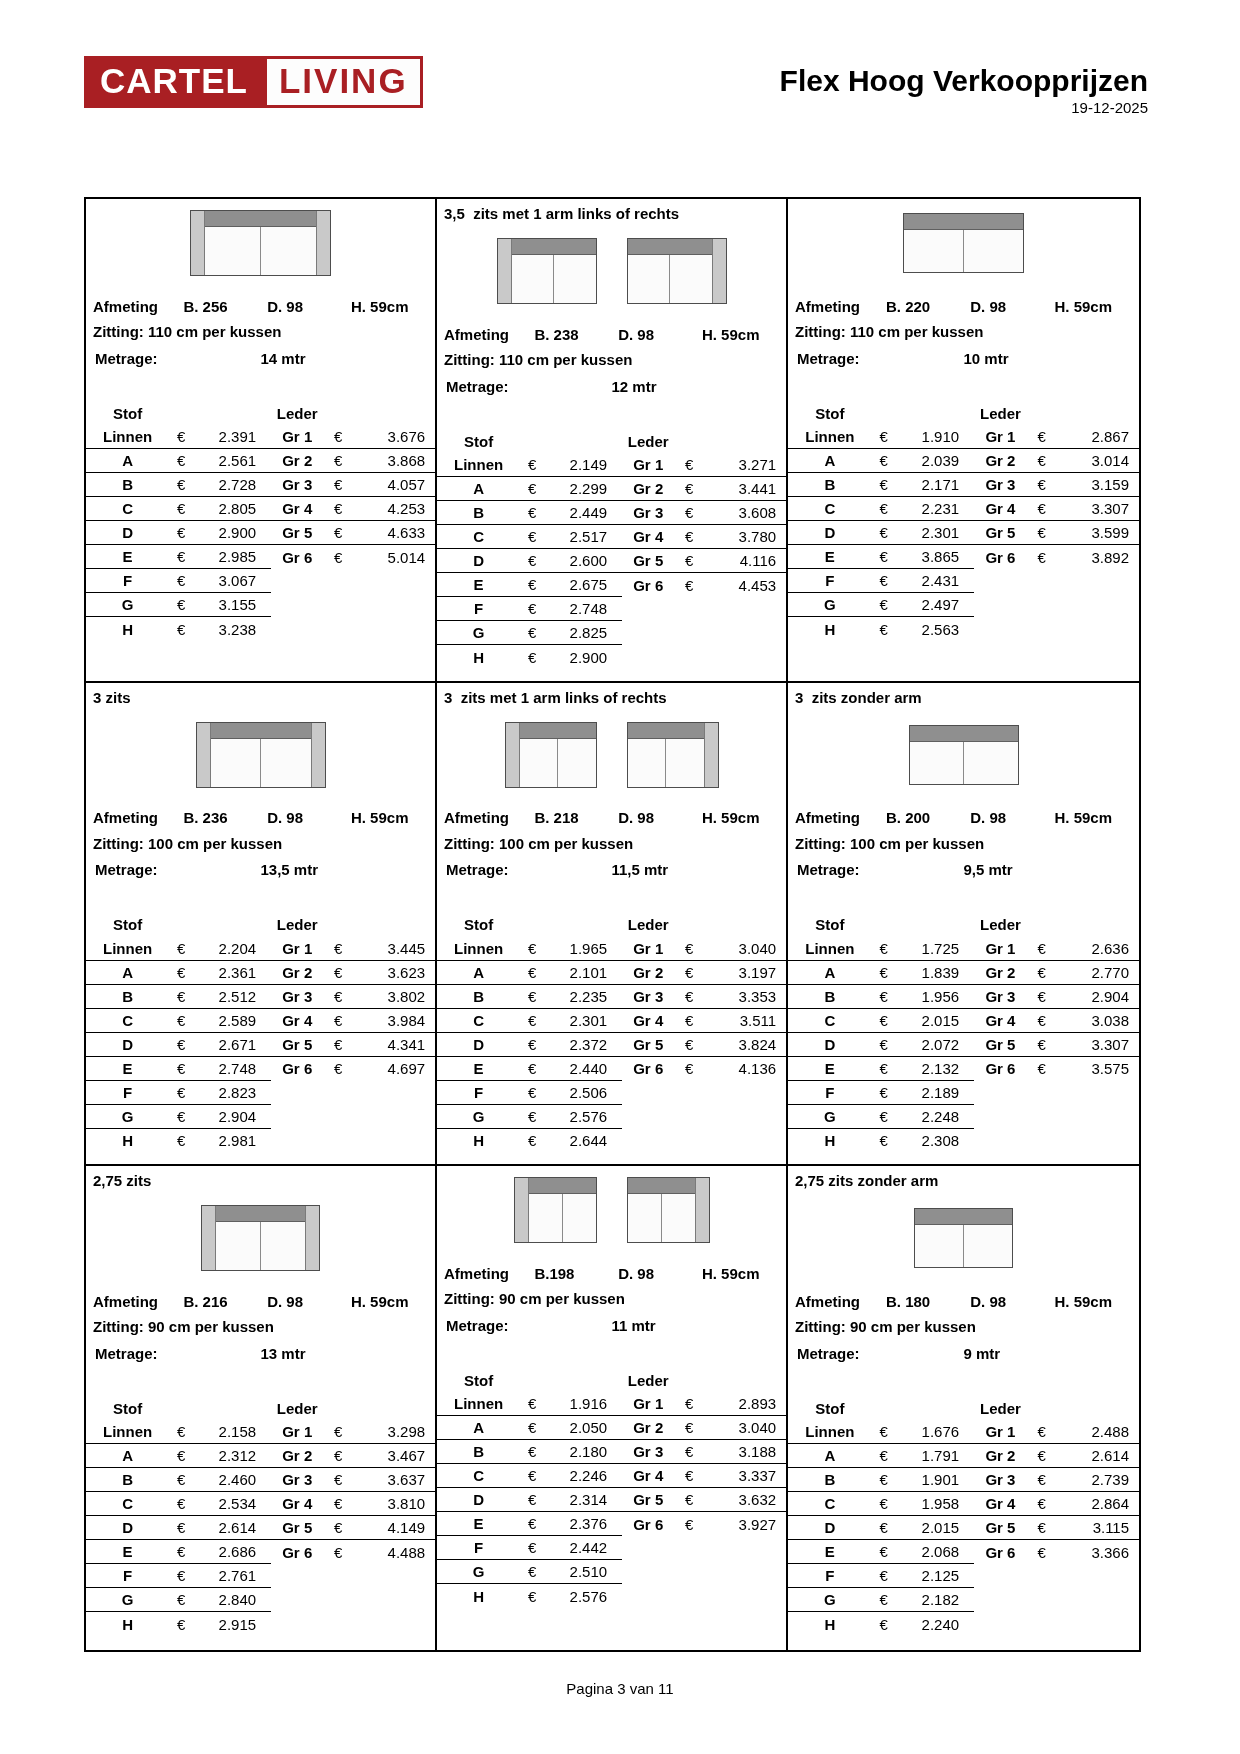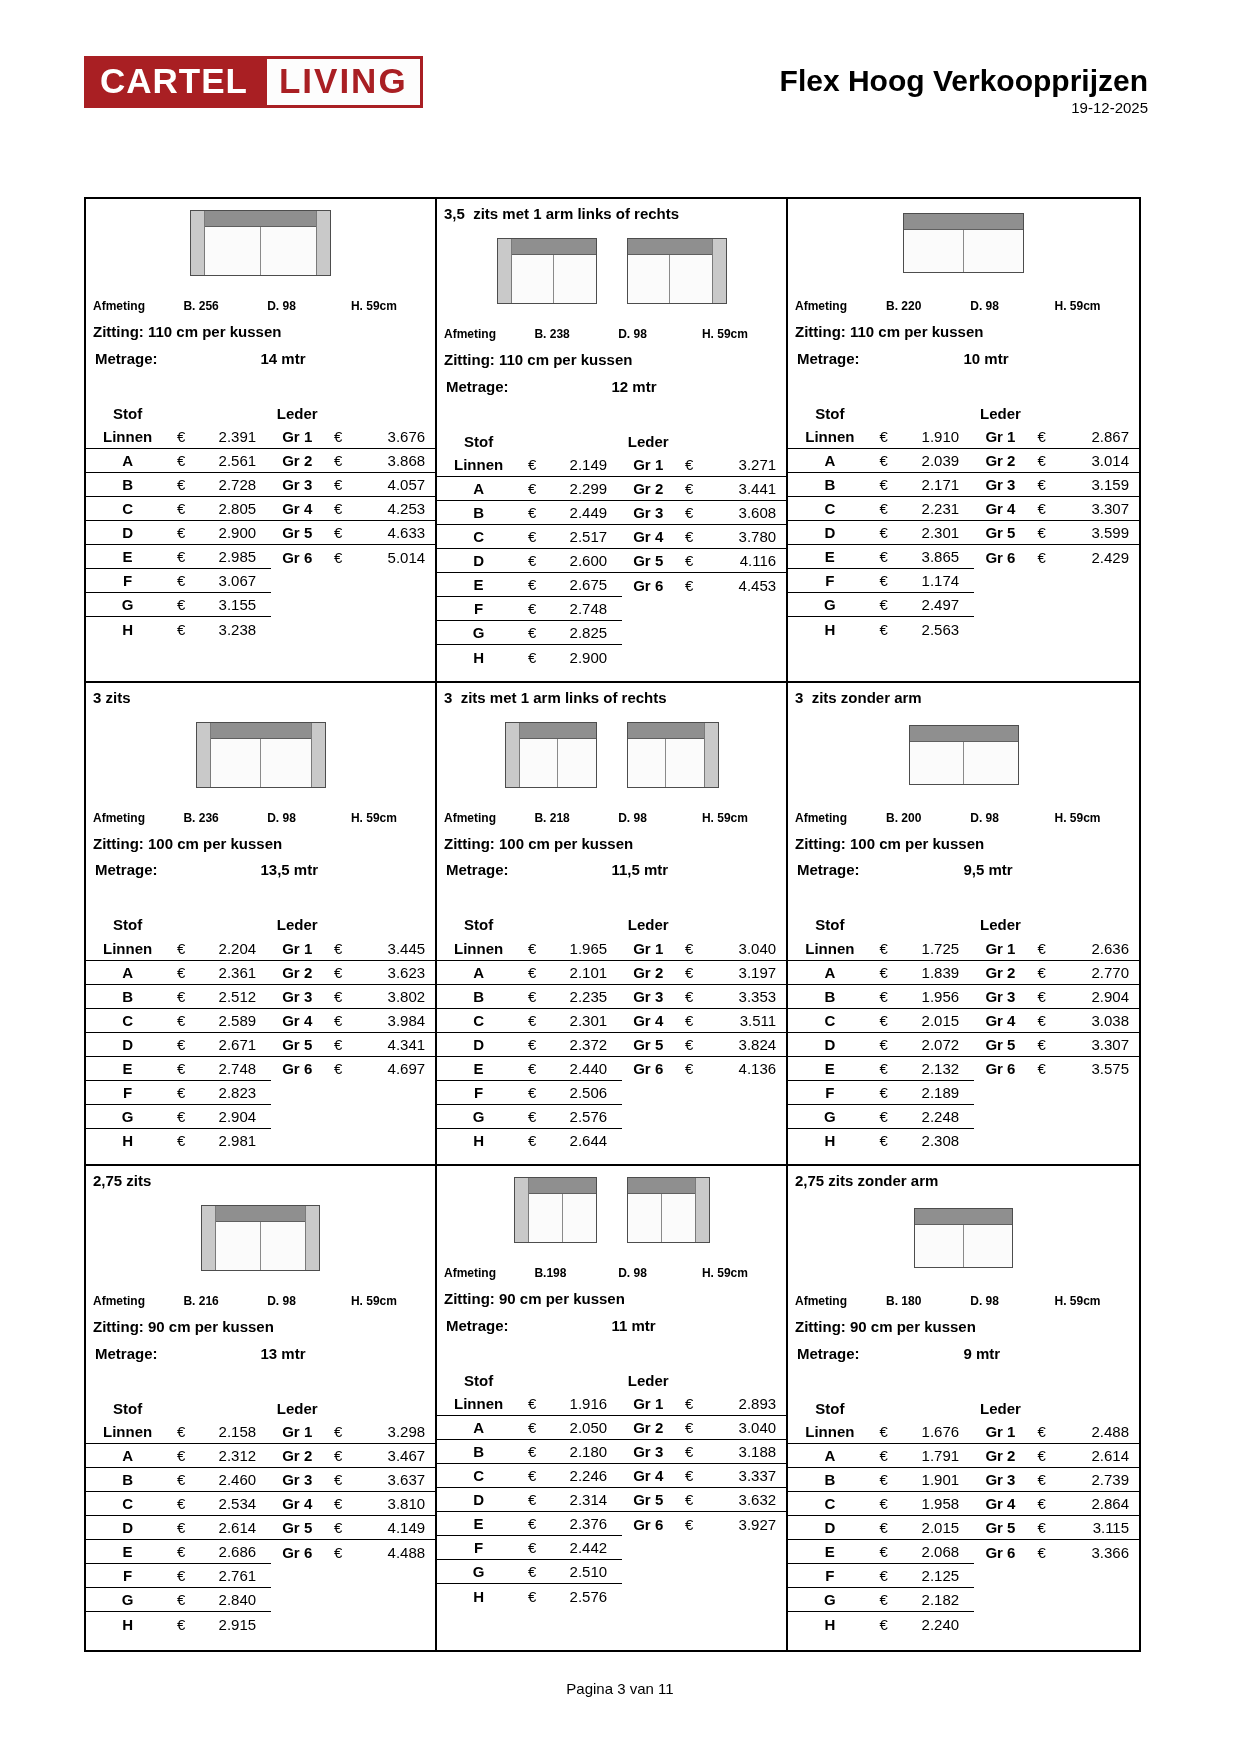--- a/index.html
+++ b/index.html
@@ -42,21 +42,21 @@
   .sofa-noarm{height:60px;}
   .arm{width:14px;background:#c9c9c9;box-sizing:border-box;}
   .arm-l{border-right:1px solid #7a7a7a;}
   .arm-r{border-left:1px solid #7a7a7a;}
   .sofa-body{flex:1;display:flex;flex-direction:column;}
   .back{height:15px;background:#8f8f8f;border-bottom:1px solid #5f5f5f;}
   .seats{flex:1;display:flex;}
   .seat{flex:1;background:#fbfbfb;}
   .seat:first-child{border-right:1px solid #8a8a8a;}
   
-  .dim-line{display:flex;font-size:12px;font-weight:bold;padding:0 7px;height:26px;align-items:center;margin-top:6px;}
+  .dim-line{display:flex;font-size:15px;font-weight:bold;padding:0 7px;height:26px;align-items:center;margin-top:6px;}
   .d-afmeting{width:27%;}.d-b{width:25%;}.d-d{width:25%;}.d-h{width:23%;}
   .zitting{font-size:15px;font-weight:bold;padding:0 7px;height:26px;line-height:26px;}
   .metrage{display:flex;font-size:15px;font-weight:bold;padding:0 9px;height:26px;align-items:center;}
   .m-label{width:50%;}
   .m-value{width:50%;}
   
   .p-table{margin-top:30px;}
   .t-row{display:flex;height:24px;font-size:15px;}
   .grp{display:flex;align-items:center;height:100%;box-sizing:border-box;}
   .grp-stof{width:53%;}
@@ -487,28 +487,28 @@
         </div>
         <div class="t-row u-half">
           <div class="grp grp-stof">
             <span class="c-label">E</span>
             <span class="c-euro">€</span>
             <span class="c-val">3.865</span>
           </div>
           <div class="grp grp-leder">
             <span class="c-label">Gr 6</span>
             <span class="c-euro">€</span>
-            <span class="c-val">2.429</span>
+            <span class="c-val">3.892</span>
           </div>
         </div>
         <div class="t-row u-half">
           <div class="grp grp-stof">
             <span class="c-label">F</span>
             <span class="c-euro">€</span>
-            <span class="c-val">1.174</span>
+            <span class="c-val">2.431</span>
           </div>
           <div class="grp grp-leder">
             <span class="c-label"></span>
             <span class="c-euro"></span>
             <span class="c-val"></span>
           </div>
         </div>
         <div class="t-row u-half">
           <div class="grp grp-stof">
             <span class="c-label">G</span>

